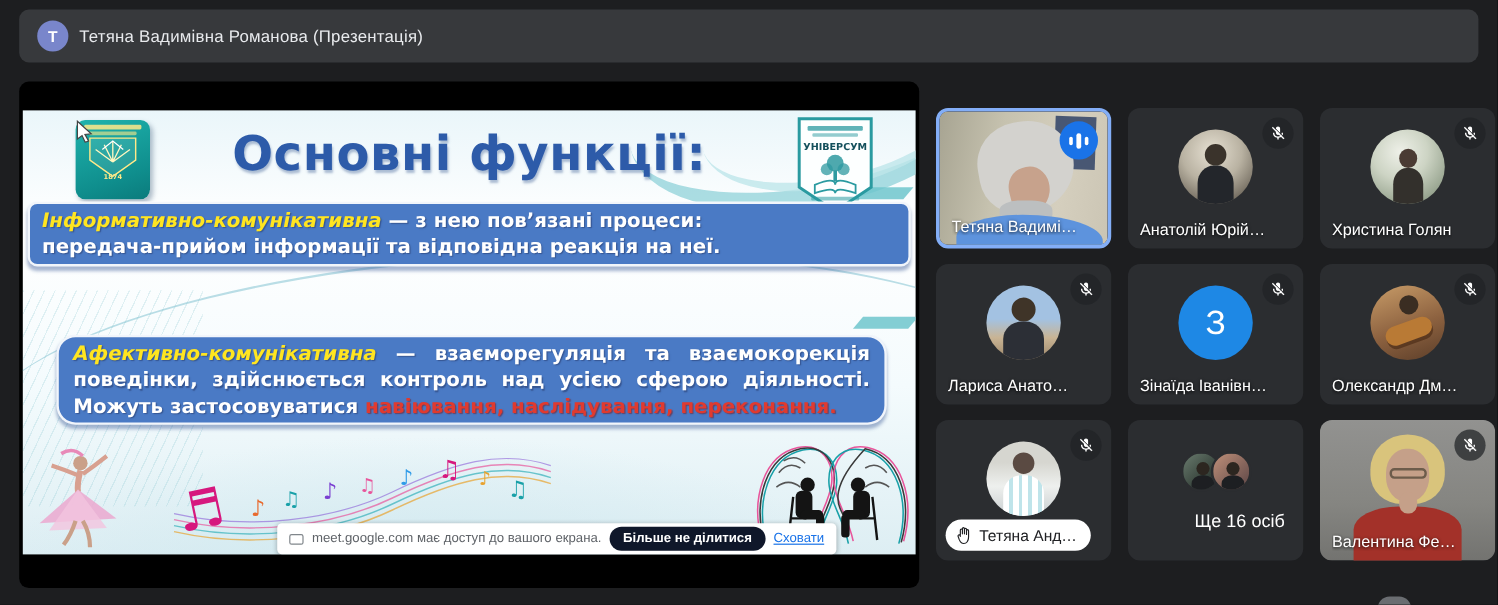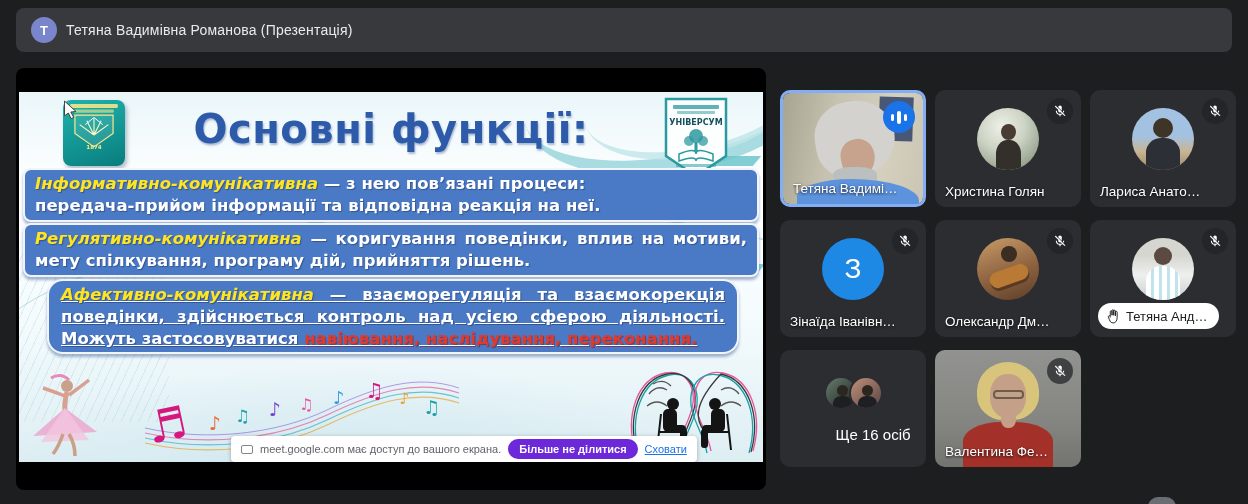--- a/index.html
+++ b/index.html
@@ -48,40 +48,40 @@
 
   .blk { position:absolute; background:#4a7ac5; border:2px solid rgba(255,255,255,.92);
          border-radius:8px; padding:3px 10px; color:#fff; font-size:16.5px; font-weight:700;
          line-height:1.32; box-shadow:0 3px 3px rgba(60,90,150,.45);
          text-shadow:1px 1px 1px rgba(40,60,110,.6); }
   .blk .term { color:#ffe520; font-style:italic; }
   .blk .rest { white-space:pre-line; }
   .blk .hl { color:#e03a2f; text-shadow:1px 1px 1px rgba(120,20,20,.55); }
   .blk1 { left:4px; top:76px; width:736px; }
   .blk2 { left:4px; top:131px; width:736px; text-align:justify; }
-  .blk3 { left:28px; top:187px; width:692px; border-radius:16px; padding:3px 12px; text-align:justify;text-decoration:underline; }
+  .blk3 { left:28px; top:187px; width:692px; border-radius:16px; padding:3px 12px; text-align:justify; }
 
   .art-ballerina { position:absolute; left:4px; top:278px; }
   .art-music { position:absolute; left:118px; top:286px; }
   .art-heads { position:absolute; left:608px; top:272px; }
 
   .share-banner { position:absolute; left:212px; top:344px; height:26px;
                   background:#fff; border-radius:4px; box-shadow:0 1px 4px rgba(0,0,0,.3);
                   display:flex; align-items:center; gap:7px; padding:0 10px;
                   font-family:"Liberation Sans", sans-serif; }
   .sb-ico { width:12px; height:9px; border:1.5px solid #80868b; border-radius:2px; flex:none; }
   .sb-text { font-size:11px; color:#5f6368; white-space:nowrap; }
-  .sb-btn { background:#6d28d9; color:#fff; border:none; border-radius:13px; height:20px;
+  .sb-btn { background:#0f172a; color:#fff; border:none; border-radius:13px; height:20px;
             padding:0 11px; font-size:11px; font-weight:700; white-space:nowrap; cursor:pointer;
             font-family:"Liberation Sans", sans-serif; }
   .sb-link { font-size:11px; color:#1a73e8; text-decoration:underline; white-space:nowrap; cursor:pointer; }
 
   
   .grid { position:absolute; left:780px; top:90px; display:grid;
-          grid-template-columns:repeat(3,146px); grid-auto-rows:117px; gap:13px 9px; }
+          grid-template-columns:repeat(3,146px); grid-auto-rows:117px; gap:13px 14px; }
   .tile { position:relative; background:#2b2d30; border-radius:10px; overflow:hidden; cursor:pointer; }
   .tile.speaking { border:3px solid #83aef7; }
   .tname { position:absolute; left:10px; bottom:8px; color:#fff; font-size:13.5px; font-weight:500;
            text-shadow:0 1px 3px rgba(0,0,0,.9); max-width:86%; white-space:nowrap; overflow:hidden; }
   .tname-center { position:absolute; left:0; bottom:24px; width:100%; text-align:center;
                   color:#fff; font-size:15px; font-weight:500;padding-left:40px; }
   .mic-off { position:absolute; top:8px; right:8px; width:26px; height:26px; border-radius:50%;
              background:rgba(32,34,37,.72); display:flex; align-items:center; justify-content:center; z-index:5; }
   .audio-ind { position:absolute; top:8px; right:8px; width:32px; height:32px; border-radius:50%;
                background:#1a73e8; display:flex; align-items:center; justify-content:center; gap:3px; z-index:5; }
@@ -194,23 +194,20 @@
           <rect x="33.5" y="46" width="3" height="9" fill="#2f9aa0"></rect>
           <path d="M18 58 q17 -7 17 0 q0 -7 17 0 l0 7 q-17 -6 -17 0 q0 -6 -17 0 z" fill="none" stroke="#2a9aa0" stroke-width="1.5"></path>
           <rect x="15" y="68" width="40" height="3" rx="1" fill="#2a9aa0" opacity=".55"></rect>
         </svg>
       </div>
 
       <div class="blk blk1">
         <span class="term">Інформативно-комунікативна</span><span class="rest"> — з нею пов’язані процеси:
 передача-прийом інформації та відповідна реакція на неї.</span>
       </div>
-      <div class="blk blk2">
-        <span class="term">Регулятивно-комунікативна</span><span class="rest"> — коригування поведінки, вплив на мотиви, мету спілкування, програму дій, прийняття рішень.</span>
-      </div>
       <div class="blk blk3">
         <span class="term">Афективно-комунікативна</span><span class="rest"> — взаєморегуляція та взаємокорекція поведінки, здійснюється контроль над усією сферою діяльності. Можуть застосовуватися </span><span class="hl">навіювання, наслідування, переконання.</span>
       </div>
 
       <svg class="art-ballerina" width="92" height="88" viewBox="0 0 92 88">
         <circle cx="44" cy="16" r="6" fill="#caa089"></circle>
         <path d="M28 8 Q38 2 46 10" stroke="#e88ab8" stroke-width="3" fill="none"></path>
         <path d="M44 22 q-3 12 -2 18" stroke="#d8a090" stroke-width="5" fill="none"></path>
         <path d="M20 18 Q32 22 42 26 M66 10 Q56 18 46 25" stroke="#d8a090" stroke-width="3.5" fill="none"></path>
         <path d="M42 38 L10 66 L74 62 Z" fill="#eba8cf" opacity=".85"></path>
@@ -284,20 +281,32 @@
         <div class="v-body1"></div>
       </div>
       <div class="audio-ind">
           <i></i>
           <i></i>
           <i></i>
         </div>
       <div class="tname">Тетяна Вадимі…</div>
     </div>
 
+    <div class="tile">
+      <div class="mic-off">
+        <svg width="14" height="14" viewBox="0 0 24 24" fill="#fff">
+          <path d="M12 14.5c1.7 0 3-1.3 3-3v-6c0-1.7-1.3-3-3-3s-3 1.3-3 3v6c0 1.7 1.3 3 3 3z"></path>
+          <path d="M17.3 11.5a5.3 5.3 0 0 1-10.6 0H4.8a7.2 7.2 0 0 0 6.2 7.1V21h2v-2.4a7.2 7.2 0 0 0 6.2-7.1h-1.9z"></path>
+          <line x1="4" y1="3.5" x2="20.5" y2="20" stroke="#fff" stroke-width="2.2"></line>
+          <line x1="5.2" y1="2.4" x2="21.7" y2="18.9" stroke="#2b2d30" stroke-width="1.4"></line>
+        </svg>
+      </div>
+      <div class="pav av-anatoliy"></div>
+      <div class="tname">Анатолій Юрій…</div>
+    </div>
 
     <div class="tile">
       <div class="mic-off">
         <svg width="14" height="14" viewBox="0 0 24 24" fill="#fff">
           <path d="M12 14.5c1.7 0 3-1.3 3-3v-6c0-1.7-1.3-3-3-3s-3 1.3-3 3v6c0 1.7 1.3 3 3 3z"></path>
           <path d="M17.3 11.5a5.3 5.3 0 0 1-10.6 0H4.8a7.2 7.2 0 0 0 6.2 7.1V21h2v-2.4a7.2 7.2 0 0 0 6.2-7.1h-1.9z"></path>
           <line x1="4" y1="3.5" x2="20.5" y2="20" stroke="#fff" stroke-width="2.2"></line>
           <line x1="5.2" y1="2.4" x2="21.7" y2="18.9" stroke="#2b2d30" stroke-width="1.4"></line>
         </svg>
       </div>

